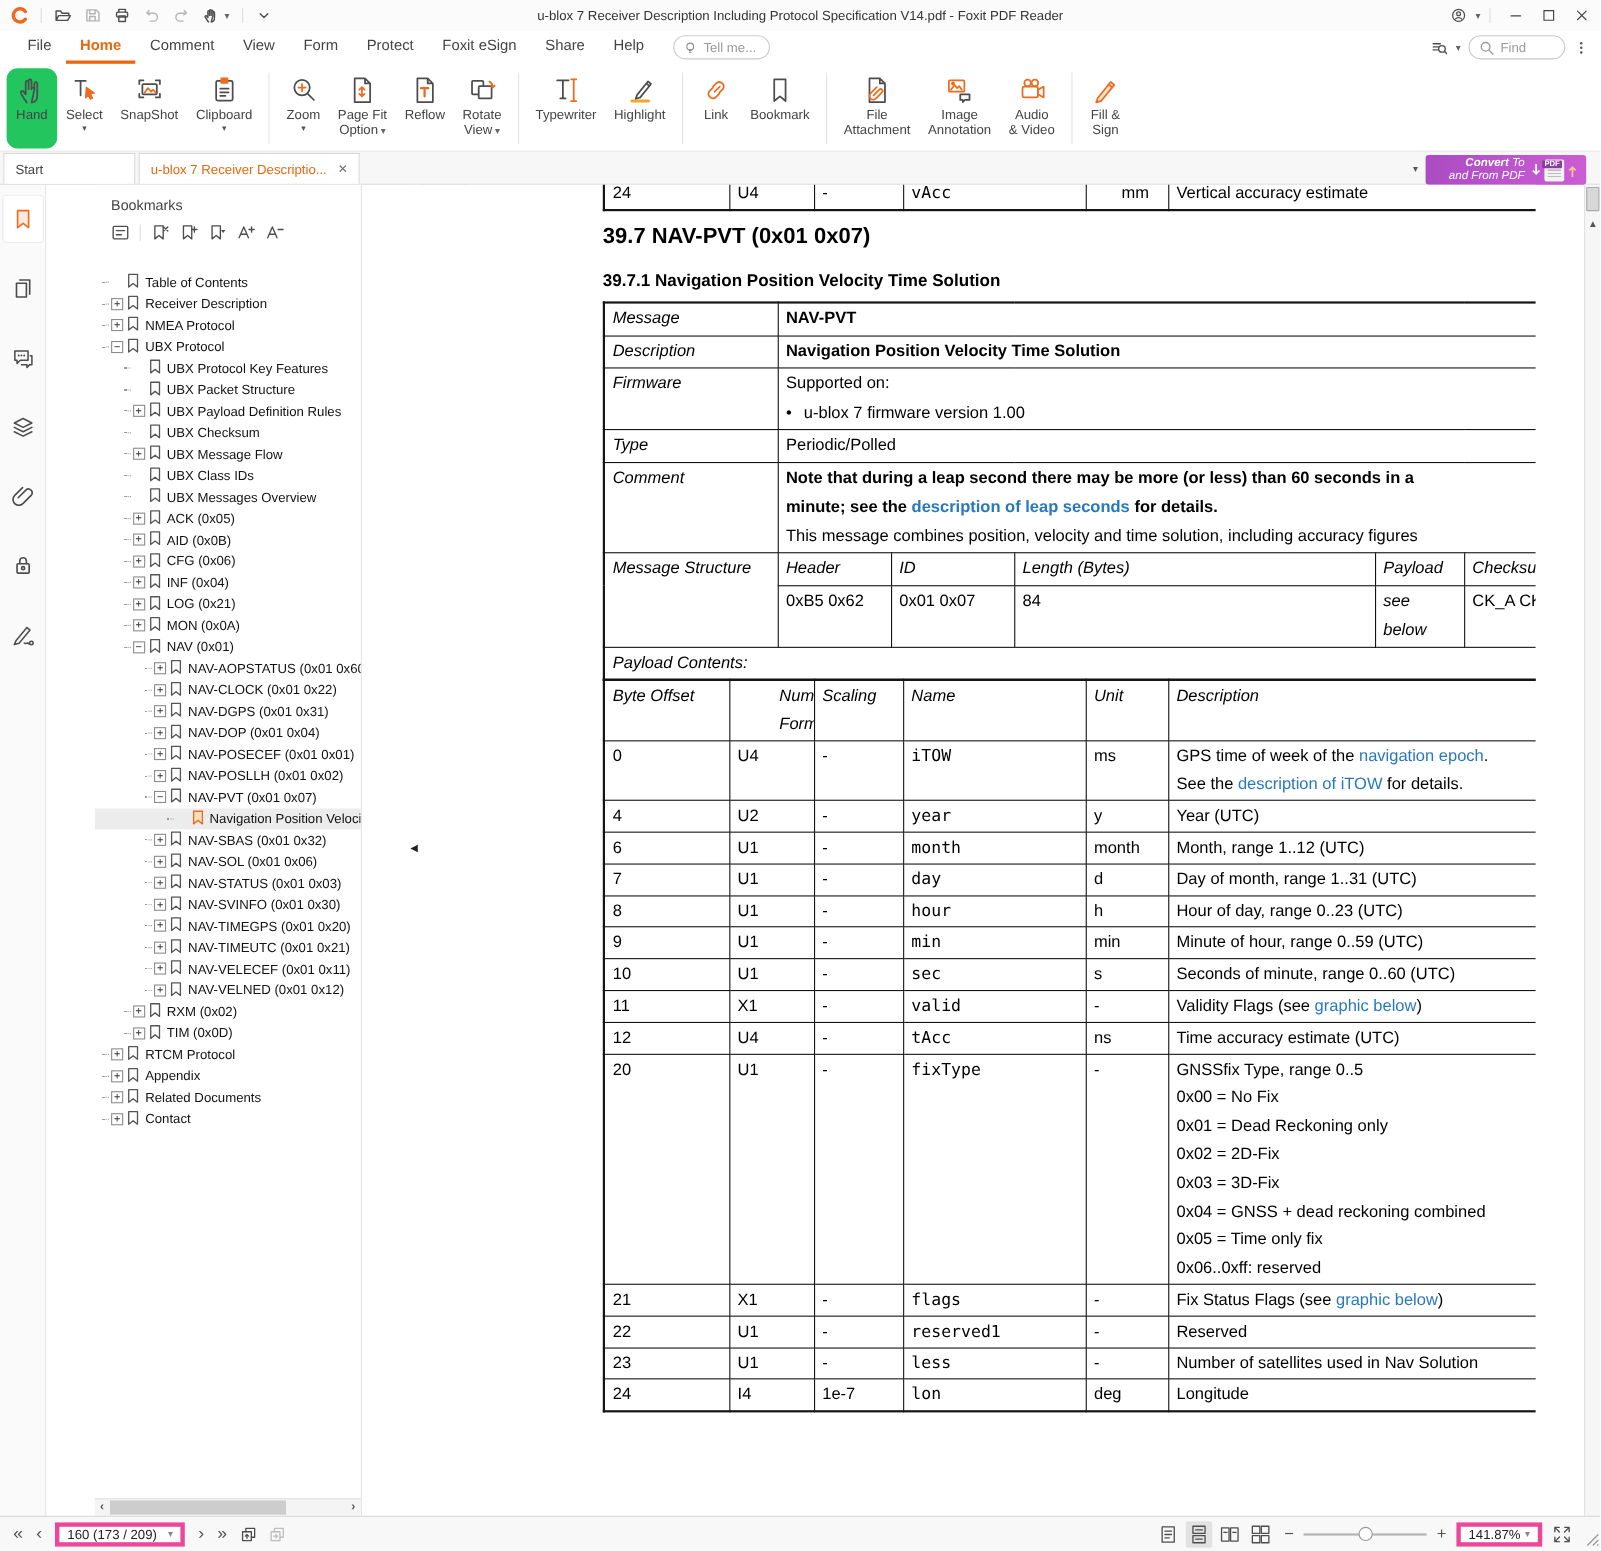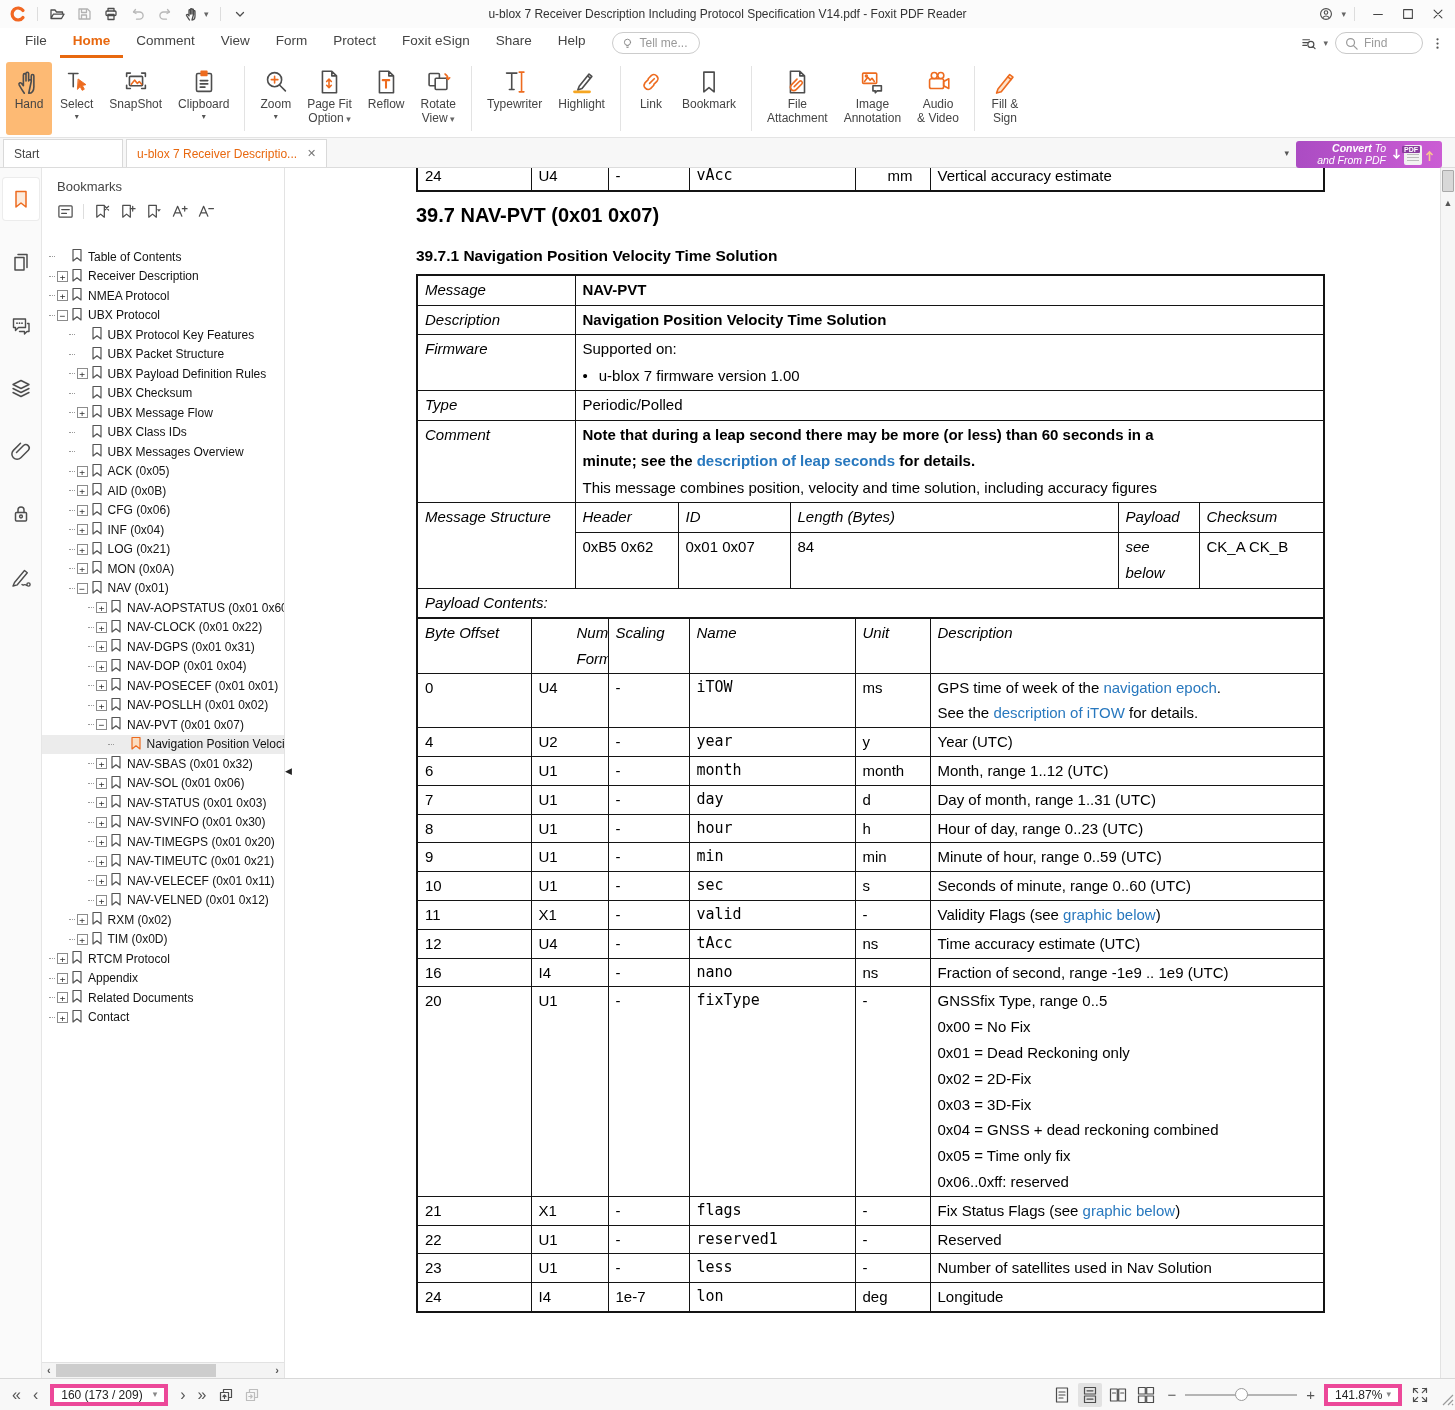--- a/index.html
+++ b/index.html
@@ -24,41 +24,41 @@
 .tellme .icn svg{width:13px;height:13px;}
 #find-cluster{margin-left:auto;display:flex;align-items:center;gap:7px;}
 #find-cluster .icn svg{width:15px;height:15px;}
 .findbox{display:flex;align-items:center;gap:5px;border:1px solid #c9c9c9;border-radius:11px;height:22px;width:88px;padding:0 8px;color:#9a9a9a;font-size:12px;}
 .findbox .icn svg{width:12px;height:12px;}
 
 #ribbon{height:80px;display:flex;align-items:stretch;background:#fff;border-bottom:1px solid #e4e4e4;padding:4px 4px 2px 6px;}
 .rgroup{display:flex;align-items:stretch;}
 .rsep{width:1px;background:#e3e3e3;margin:4px 7px;}
 .ritem{display:flex;flex-direction:column;align-items:center;padding:5px 8px 2px 8px;border-radius:3px;min-width:46px;}
-.ritem.rsel{background:#fdba74;}
+.ritem.rsel{background:#22c55e;border-radius:10px;}
 .ritem .icn svg{width:30px;height:30px;}
 .rlabel{font-size:12px;color:#444;line-height:14px;text-align:center;white-space:nowrap;}
 .rcaret{font-size:8px;color:#555;line-height:8px;margin-top:2px;}
 
 #tabbar{height:30px;background:#f7f7f7;border-bottom:1px solid #dcdcdc;display:flex;align-items:flex-end;position:relative;}
 .dtab{height:28px;background:#fff;border:1px solid #d9d9d9;border-bottom:none;display:flex;align-items:center;padding:0 10px;font-size:12px;color:#444;margin-left:3px;}
 .dtab.active{color:#E8680F;}
 .dtab .tab-close{margin-left:10px;color:#777;font-size:11px;}
 .dtab:first-child{width:120px;}
 #convert-btn{position:absolute;right:13px;top:3px;width:146px;height:27px;border-radius:3px;background:linear-gradient(90deg,#ab4cc3,#cb5dd4);color:#fff;display:flex;align-items:center;padding:0 6px;gap:4px;}
 #convert-caret{position:absolute;right:166px;top:11px;font-size:9px;color:#555;}
 .cv-text{font-style:italic;font-size:10.5px;line-height:11.5px;text-align:right;flex:1;}
 .cv-text b{font-weight:bold;}
 .cv-icons{display:flex;align-items:center;gap:1px;}
 .cv-icons svg{width:13px;height:16px;}
 .cv-page{width:18px;height:20px;background:#f2f2f2;border-radius:2px;position:relative;font-size:7px;font-weight:bold;color:#fff;}
 .cv-page .pdfbadge{position:absolute;top:1px;left:-2px;background:#8a3d9e;padding:0 2px;border-radius:1px;}
 .cv-page .plines{position:absolute;bottom:3px;left:3px;right:3px;height:8px;background:repeating-linear-gradient(#bbb 0 1px,transparent 1px 3px);}
 
-#main{display:flex;height:1210px;}
+#main{display:flex;height:1210px;gap:44px;}
 #navstrip{width:42px;background:#fafafa;border-right:1px solid #e6e6e6;display:flex;flex-direction:column;align-items:center;padding-top:10px;gap:21px;}
 #navstrip .icn svg{width:24px;height:24px;}
 .nav-btn{width:36px;height:42px;display:flex;align-items:center;justify-content:center;border-radius:3px;}
 .nav-btn.active{background:#fff;box-shadow:0 0 0 1px #ececec;}
 #bmpanel{width:243px;background:#fff;border-right:1px solid #e3e3e3;position:relative;overflow:hidden;}
 .bm-title{font-size:13px;color:#444;padding:11px 0 0 15px;}
 .bm-toolbar{display:flex;align-items:center;gap:9px;padding:9px 0 0 15px;}
 .bm-toolbar .icn svg{width:17px;height:17px;}
 .bm-sep{width:1px;height:15px;background:#ddd;}
 #bmTree{position:absolute;top:79px;left:0;right:0;bottom:16px;overflow:hidden;}
@@ -1099,30 +1099,20 @@
                 <td>12</td>
                 <td>U4</td>
                 <td>-</td>
                 <td class="mono">tAcc</td>
                 <td>ns</td>
                 <td>
                   <div class="dline"><span>Time accuracy estimate (UTC)</span></div>
                 </td>
               </tr>
               <tr>
-                <td>16</td>
-                <td>I4</td>
-                <td>-</td>
-                <td class="mono">nano</td>
-                <td>ns</td>
-                <td>
-                  <div class="dline"><span>Fraction of second, range -1e9 .. 1e9 (UTC)</span></div>
-                </td>
-              </tr>
-              <tr>
                 <td>20</td>
                 <td>U1</td>
                 <td>-</td>
                 <td class="mono">fixType</td>
                 <td>-</td>
                 <td>
                   <div class="dline"><span>GNSSfix Type, range 0..5</span></div>
                   <div class="dline"><span>0x00 = No Fix</span></div>
                   <div class="dline"><span>0x01 = Dead Reckoning only</span></div>
                   <div class="dline"><span>0x02 = 2D-Fix</span></div>

